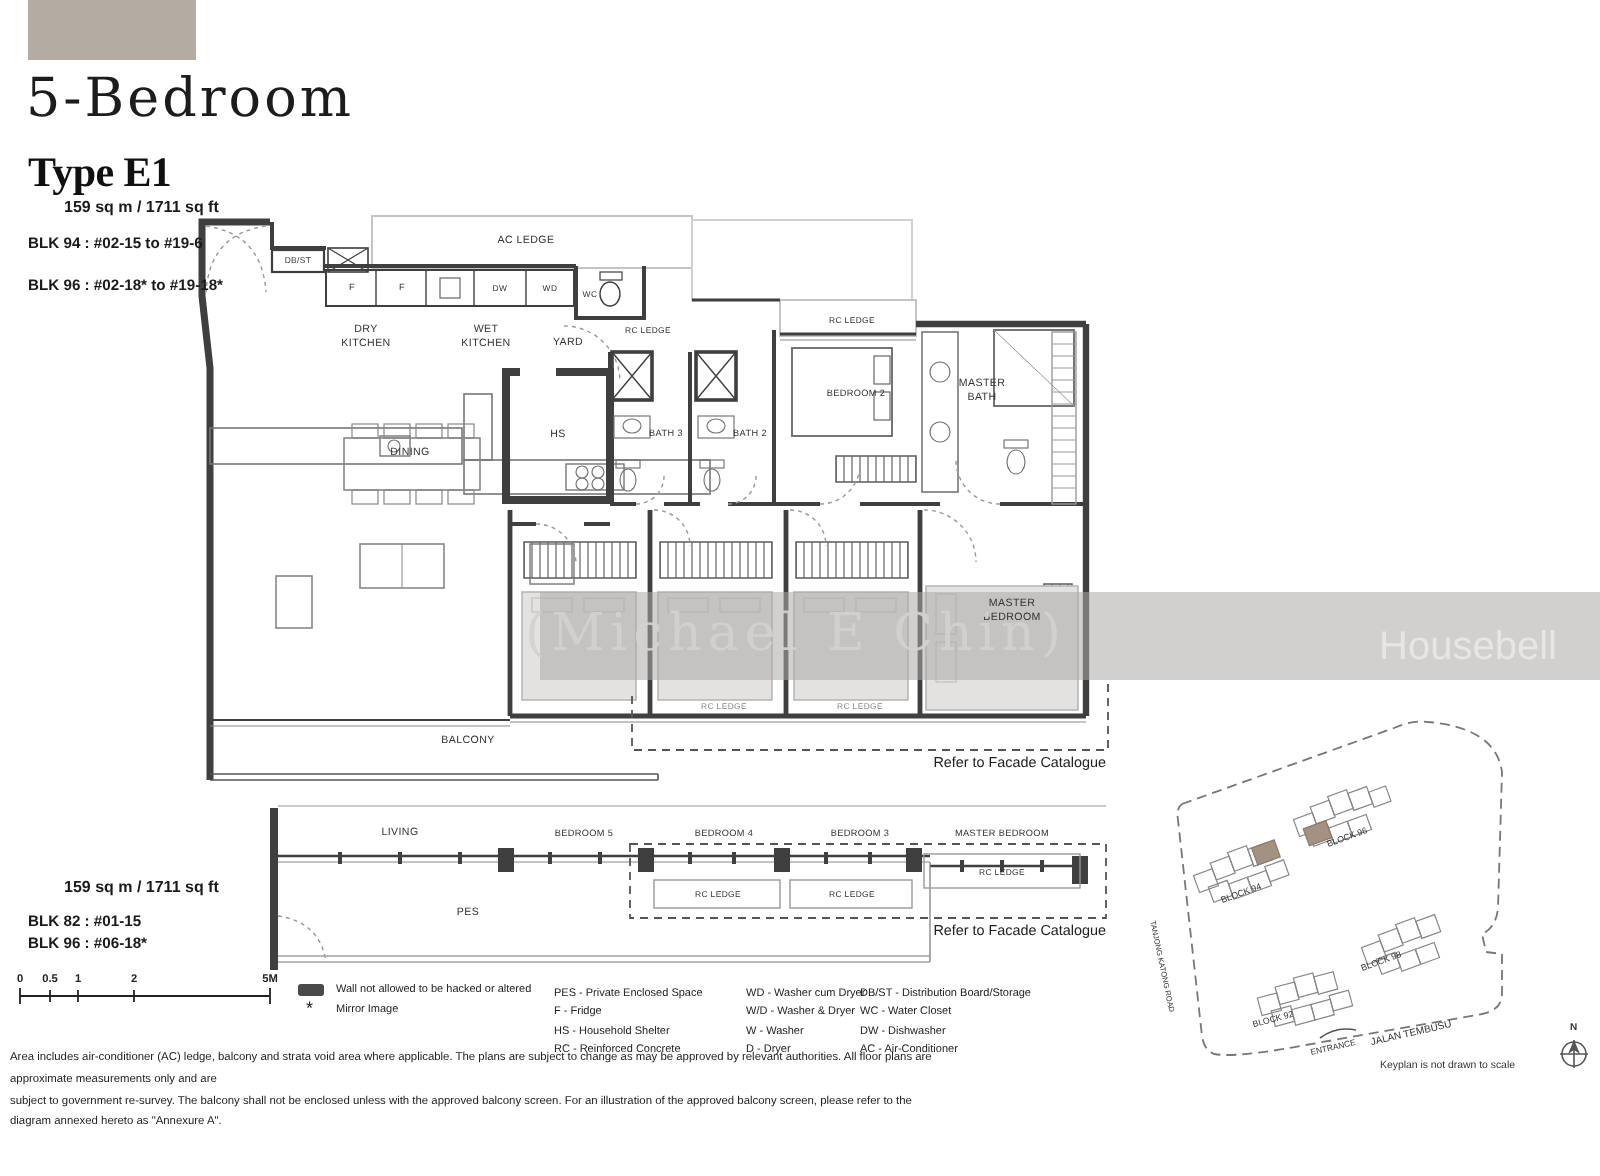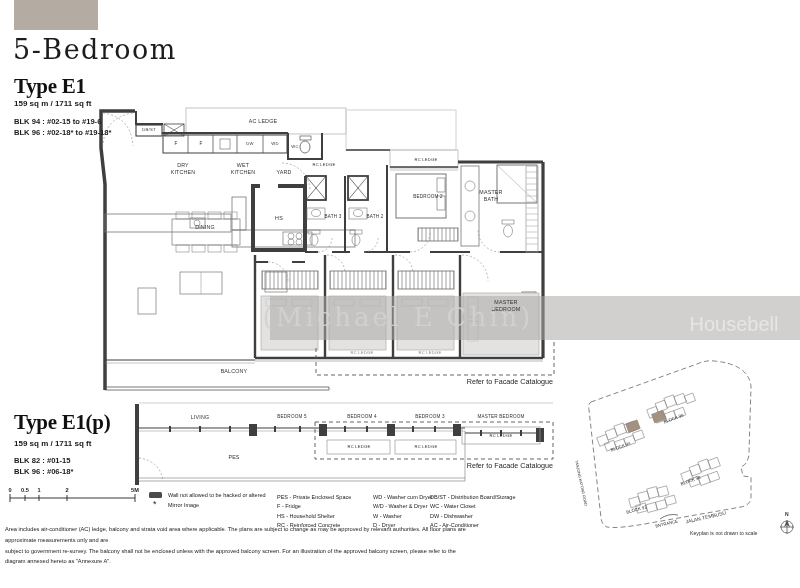--- a/index.html
+++ b/index.html
@@ -4,21 +4,21 @@
 <style>
   html,body{margin:0;padding:0;}
   #page{position:relative;width:800px;height:588px;background:#ffffff;overflow:hidden;
         font-family:"Liberation Sans",sans-serif;}
   #plan-svg{position:absolute;left:0;top:0;z-index:1;}
   .swatch{position:absolute;left:14px;top:0;width:84px;height:30px;background:#b4aba2;z-index:2;}
   .page-title{position:absolute;left:13px;top:34px;margin:0;font-family:"DejaVu Serif",serif;
               font-weight:500;font-size:27px;color:#1c1c1c;letter-spacing:1.5px;z-index:3;}
   .type-head{position:absolute;margin:0;font-weight:bold;font-size:21px;color:#101010;
              letter-spacing:-0.3px;z-index:3;font-family:Liberation Serif, serif;}
-  .area-line{position:absolute;font-weight:bold;font-size:8px;color:#1a1a1a;z-index:3;}
+  .area-line{position:absolute;font-weight:bold;font-size:8px;color:#1a1a1a;z-index:3;margin-left:18px;}
   .blk-line{position:absolute;font-size:7.6px;font-weight:600;color:#1a1a1a;z-index:3;}
   .lbl{position:absolute;transform:translate(-50%,-50%);font-size:5.3px;color:#333;
        letter-spacing:0.2px;text-align:center;white-space:nowrap;line-height:1.3;z-index:3;}
   .lbl.wrap{white-space:normal;}
   .lbl.t4{font-size:4.2px;}
   .lbl.t45{font-size:4.6px;}
   .lbl.faint{color:#8a8a8a;}
   .refer{position:absolute;transform:translate(-100%,-50%);font-size:7.2px;color:#222;
          white-space:nowrap;z-index:3;}
   .wm-band{position:absolute;left:270px;top:296px;width:530px;height:44px;
@@ -286,21 +286,21 @@
       </g>
     </g>
   </svg>
 
   <div class="swatch"></div>
   <h1 class="page-title">5-Bedroom</h1>
 
   <h2 class="type-head" style="left:14px;top:74px;">Type E1</h2>
   <div class="area-line" style="left:14px;top:99px;">159 sq m / 1711 sq ft</div>
   <div class="blk-line" style="left:14px;top:117px;">BLK 94 : #02-15 to #19-6</div>
-  <div class="blk-line" style="left:14px;top:128px;">BLK 96 : #02-18* to #19-18*</div>
+  <div class="blk-line" style="left:14px;top:138px;">BLK 96 : #02-18* to #19-18*</div>
 
   <span class="lbl" style="left:263px;top:121px;">AC LEDGE</span>
   <span class="lbl t4" style="left:149px;top:130px;">DB/ST</span>
   <span class="lbl t45" style="left:176px;top:144px;">F</span>
   <span class="lbl t45" style="left:201px;top:144px;">F</span>
   <span class="lbl t4" style="left:250px;top:144px;">DW</span>
   <span class="lbl t4" style="left:275px;top:144px;">WD</span>
   <span class="lbl t4" style="left:295px;top:147px;">WC</span>
   <span class="lbl wrap" style="left:183px;top:169px;width:28px;">DRY KITCHEN</span>
   <span class="lbl wrap" style="left:243px;top:169px;width:28px;">WET KITCHEN</span>
@@ -316,21 +316,20 @@
   <span class="lbl wrap" style="left:506px;top:306px;width:36px;">MASTER BEDROOM</span>
   <span class="lbl t4 faint" style="left:362px;top:353px;">RC LEDGE</span>
   <span class="lbl t4 faint" style="left:430px;top:353px;">RC LEDGE</span>
   <span class="lbl" style="left:234px;top:371px;">BALCONY</span>
   <span class="refer" style="left:553px;top:381px;">Refer to Facade Catalogue</span>
 
   <div class="wm-band"></div>
   <span class="wm-agent">(Michael E Chin)</span>
   <span class="wm-brand">Housebell</span>
 
-  <h2 class="type-head" style="left:14px;top:410px;">Type E1(p)</h2>
   <div class="area-line" style="left:14px;top:439px;">159 sq m / 1711 sq ft</div>
   <div class="blk-line" style="left:14px;top:456px;">BLK 82 : #01-15</div>
   <div class="blk-line" style="left:14px;top:467px;">BLK 96 : #06-18*</div>
 
   <span class="lbl" style="left:200px;top:417px;">LIVING</span>
   <span class="lbl t45" style="left:292px;top:417px;">BEDROOM 5</span>
   <span class="lbl t45" style="left:362px;top:417px;">BEDROOM 4</span>
   <span class="lbl t45" style="left:430px;top:417px;">BEDROOM 3</span>
   <span class="lbl t45" style="left:501px;top:417px;">MASTER BEDROOM</span>
   <span class="lbl" style="left:234px;top:457px;">PES</span>

